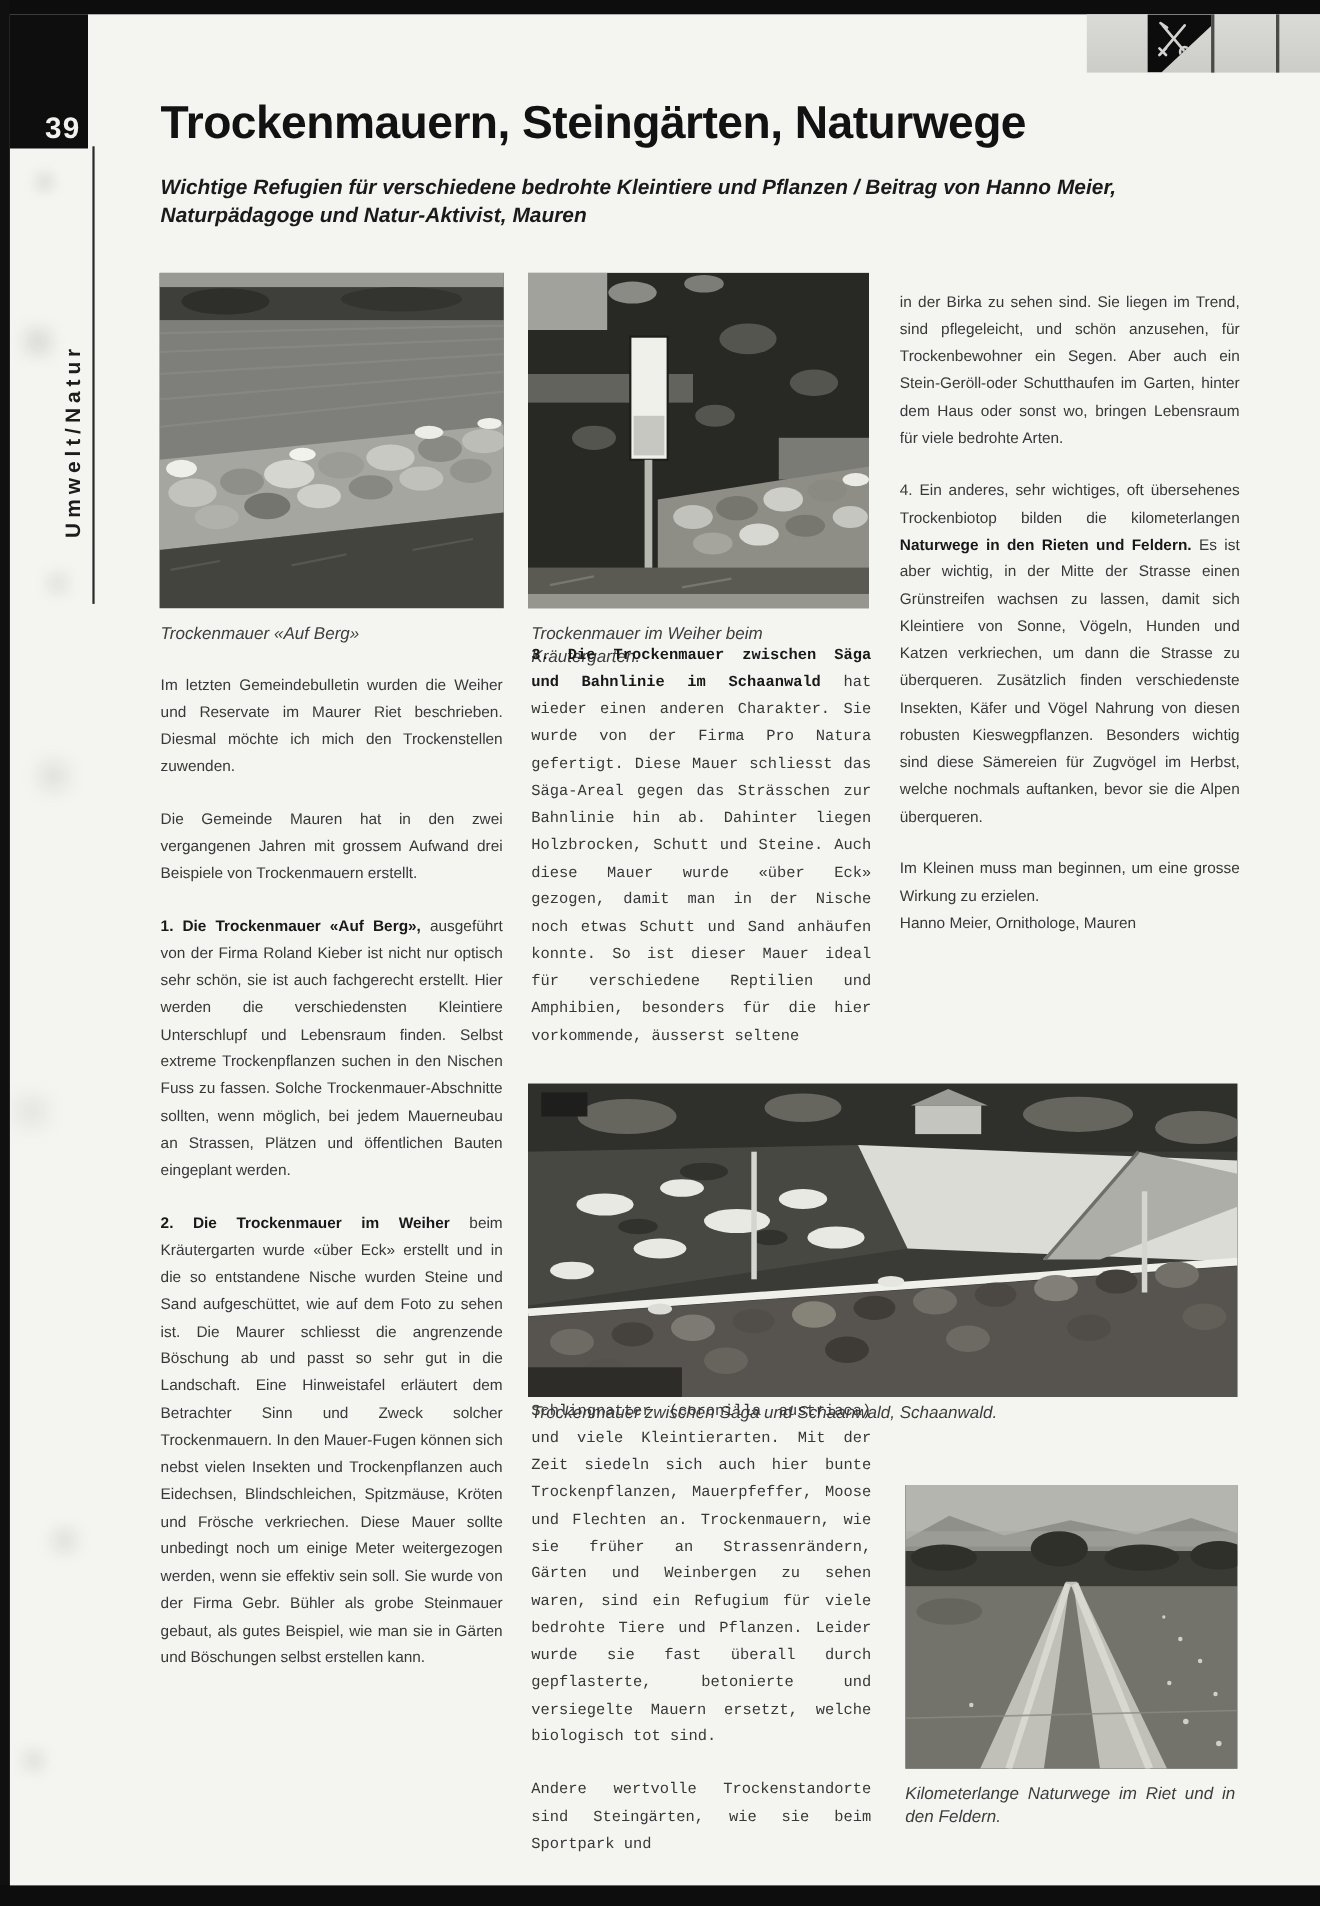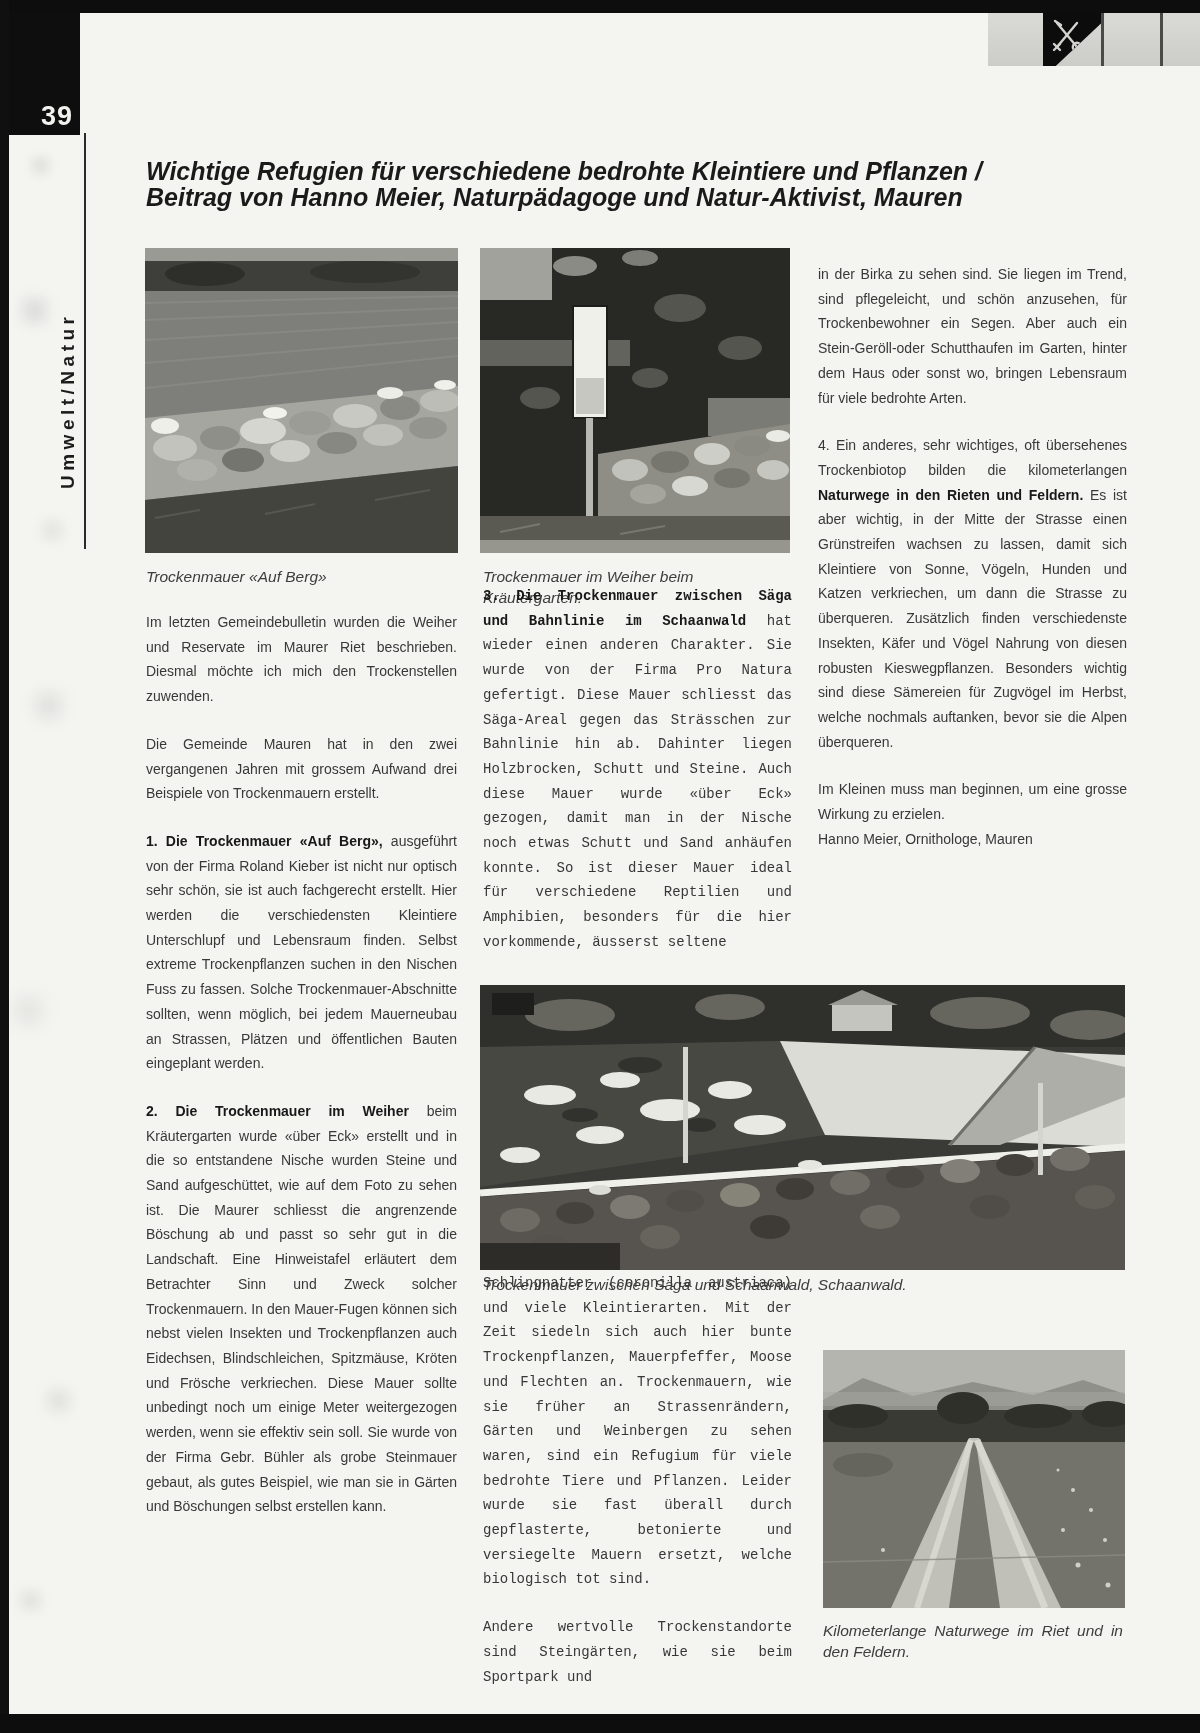--- a/index.html
+++ b/index.html
@@ -37,21 +37,21 @@
   .band-line{position:absolute;top:0;width:3px;height:53px;background:#4a4a47;}
   .band-line.l1{left:113px;}
   .band-line.l2{left:172px;}
   
   .title{
     position:absolute;left:146px;top:88px;margin:0;width:980px;
     font-size:42px;line-height:46px;font-weight:bold;letter-spacing:-0.5px;color:#121212;
   }
   .subtitle{
     position:absolute;left:146px;top:158px;width:905px;
-    font-size:25px;line-height:26px;font-weight:bold;font-style:italic;color:#1a1a1a;
+    font-size:19px;line-height:26px;font-weight:bold;font-style:italic;color:#1a1a1a;
   }
   
   .photo{position:absolute;overflow:hidden;background:#777;}
   .photo svg{display:block;}
   .photo1{left:145px;top:248px;width:313px;height:305px;}
   .photo2{left:480px;top:248px;width:310px;height:305px;}
   .photo3{left:480px;top:985px;width:645px;height:285px;}
   .photo4{left:823px;top:1350px;width:302px;height:258px;}
   .caption{
     position:absolute;font-style:italic;font-size:15.5px;line-height:21px;color:#3d3d3d;
@@ -109,20 +109,21 @@
           <line x1="7" y1="28" x2="13" y2="34"></line>
           <line x1="13" y1="28" x2="7" y2="34"></line>
           <line x1="8" y1="5" x2="14" y2="9"></line>
         </g>
       </svg>
     </div>
     <div class="band-line l1"></div>
     <div class="band-line l2"></div>
   </div>
 
+  <h1 class="title">Trockenmauern, Steingärten, Naturwege</h1>
   <div class="subtitle">Wichtige Refugien für verschiedene bedrohte Kleintiere und Pflanzen / Beitrag von Hanno Meier, Naturpädagoge und Natur-Aktivist, Mauren</div>
 
   <div class="photo photo1">
     <svg width="313" height="305" viewBox="0 0 313 305">
       <rect width="313" height="305" fill="#7e7e7a"></rect>
       <rect width="313" height="14" fill="#9a9a95"></rect>
       <rect y="13" width="313" height="30" fill="#3e3e3a"></rect>
       <ellipse cx="60" cy="26" rx="40" ry="12" fill="#2e2e2b"></ellipse>
       <ellipse cx="220" cy="24" rx="55" ry="11" fill="#33332f"></ellipse>
       <g stroke="#8d8d88" stroke-width="2" opacity="0.65">

